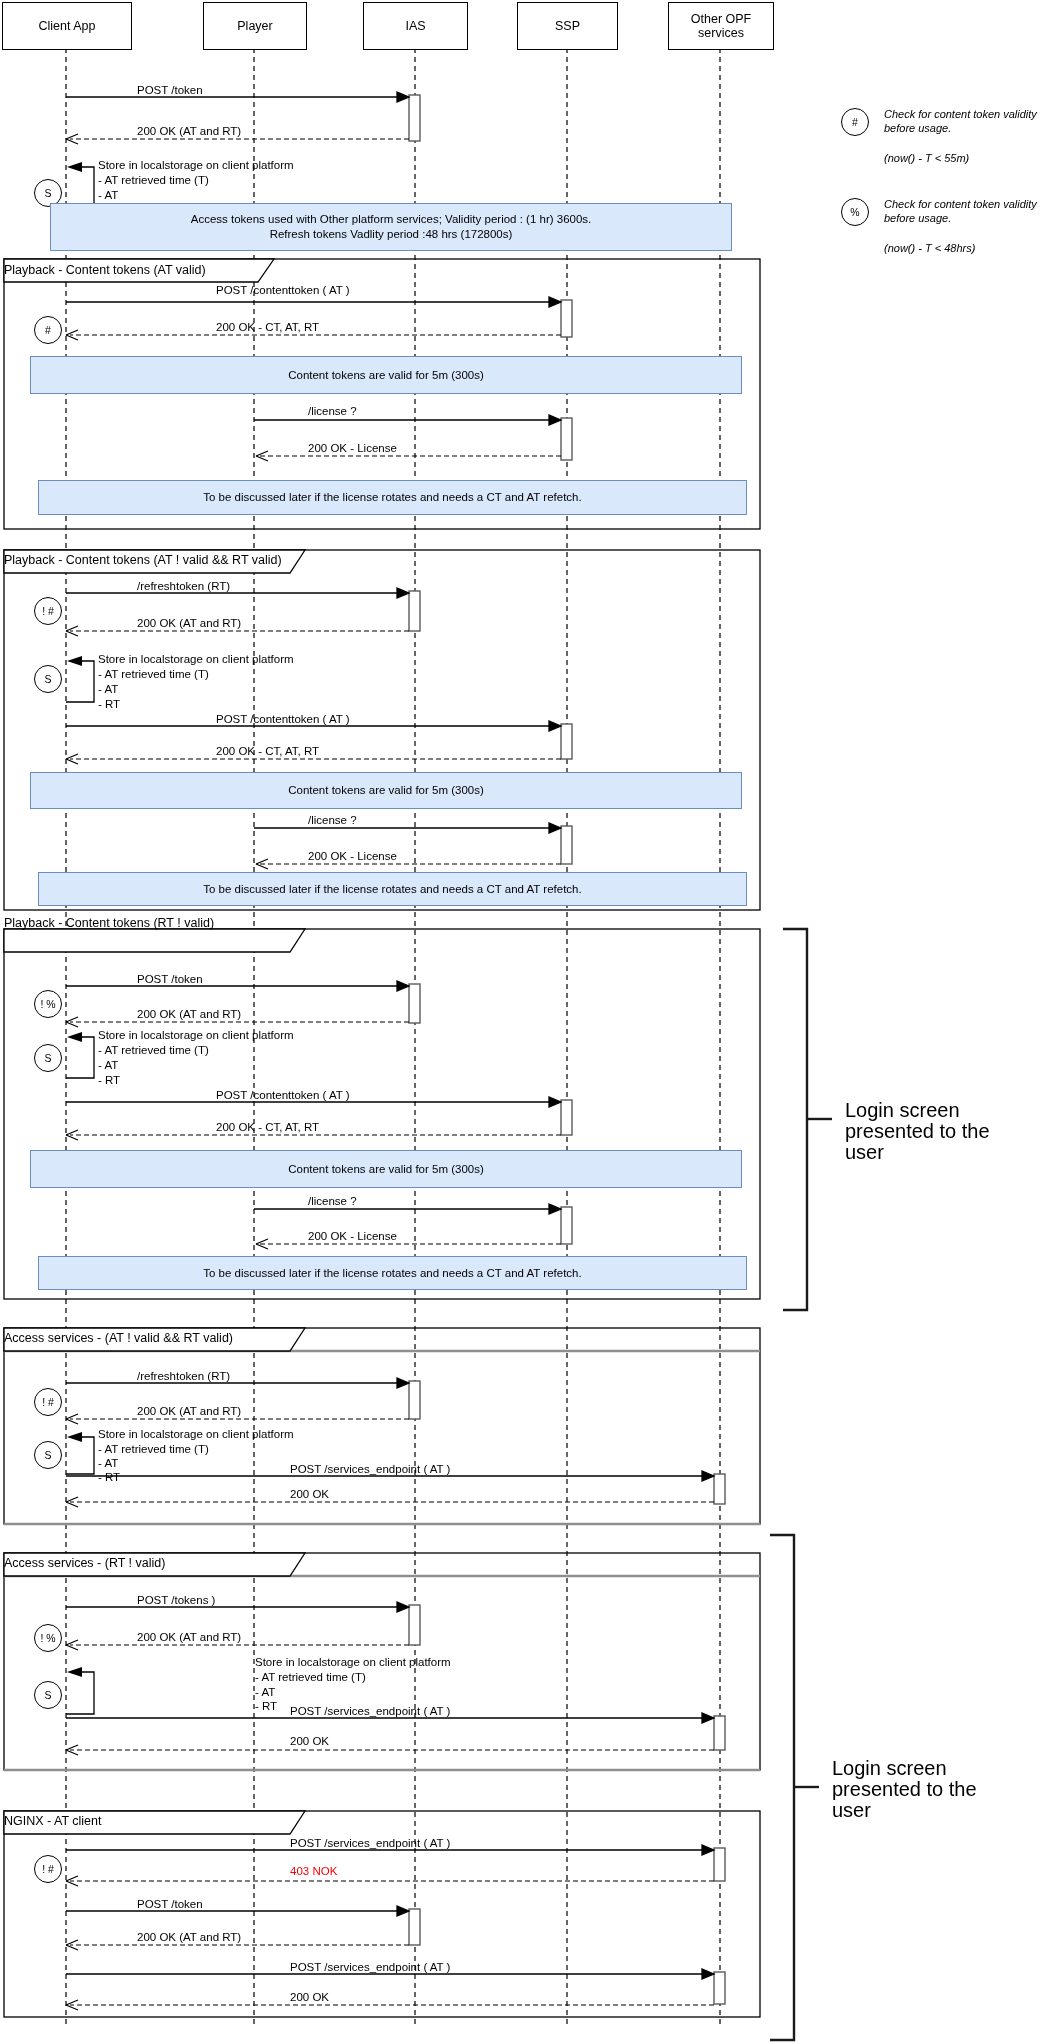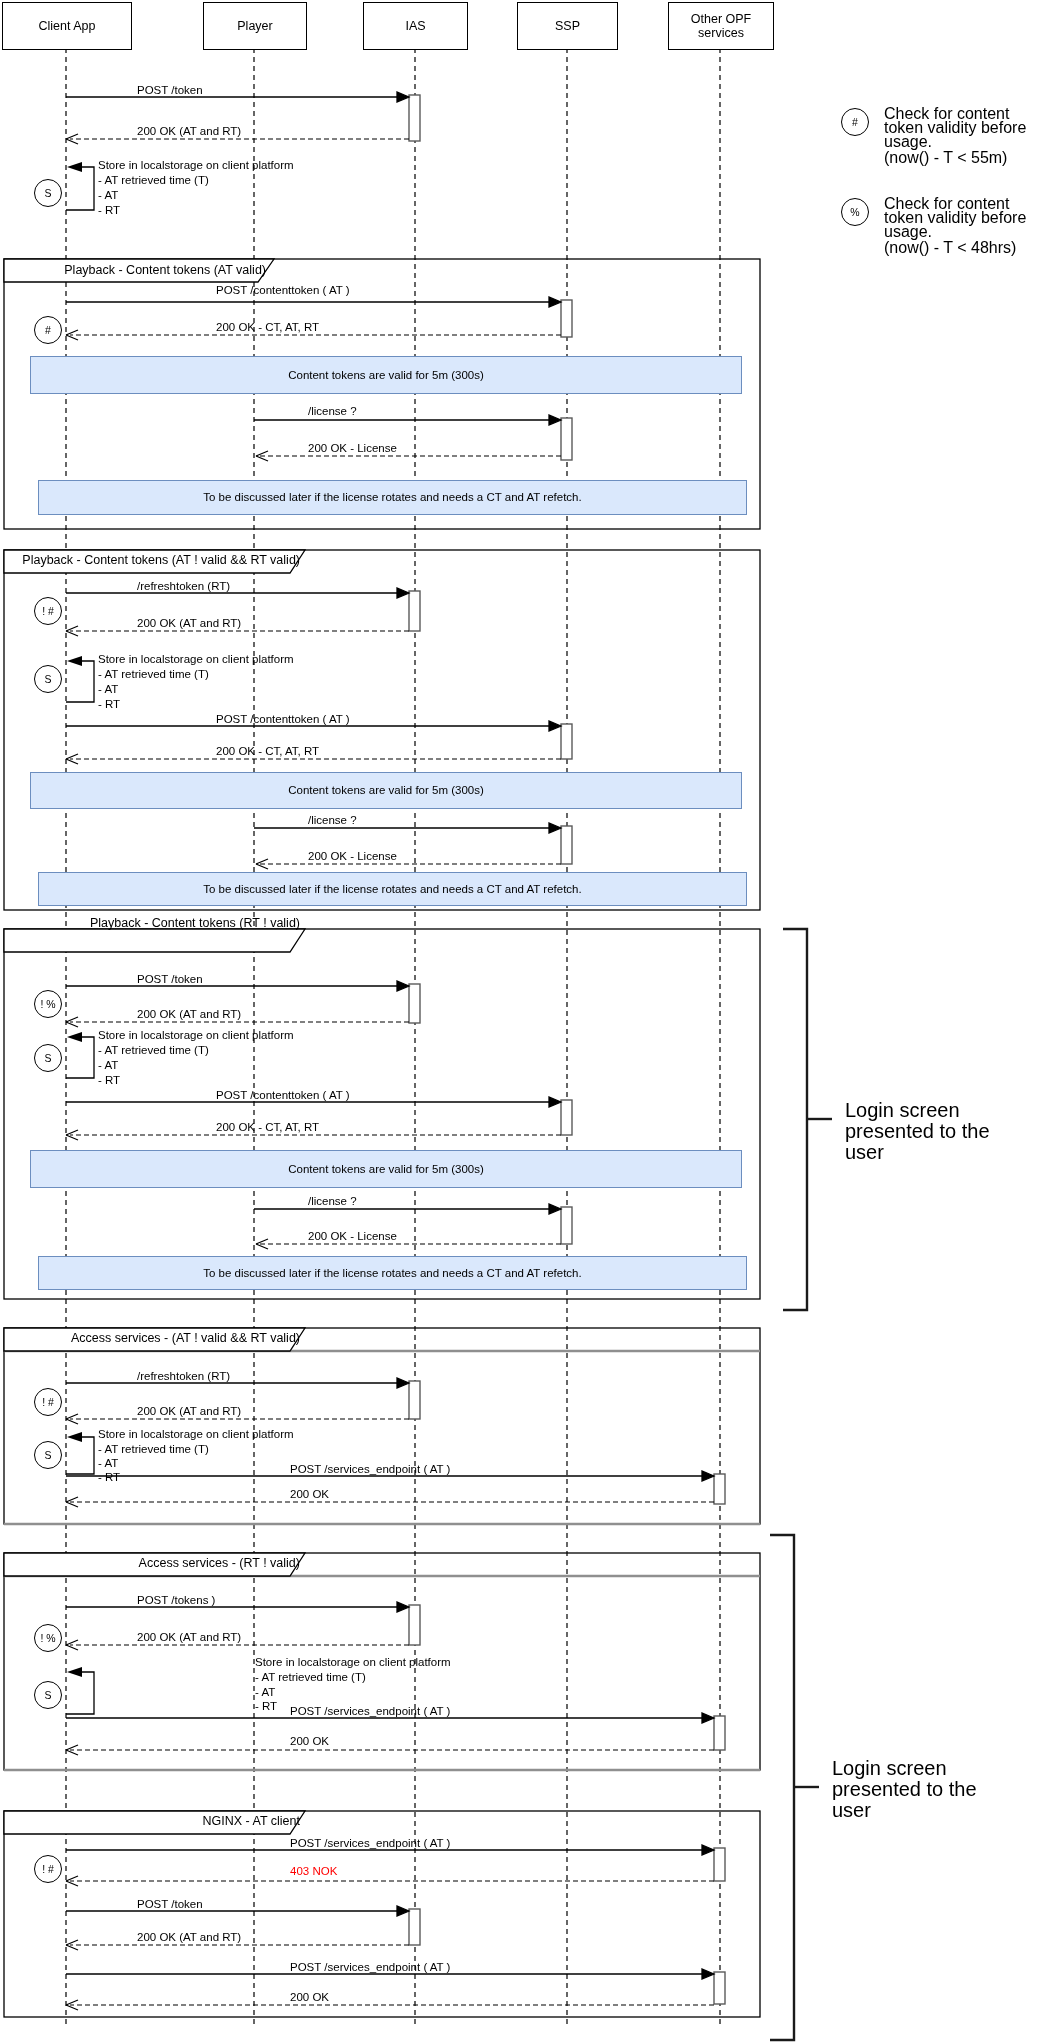--- a/index.html
+++ b/index.html
@@ -7,23 +7,23 @@
     font-family:"Liberation Sans",sans-serif;color:#000;overflow:hidden;}
   .abs{position:absolute;}
   .actor{border:1px solid #000;background:#fff;display:flex;align-items:center;
     justify-content:center;text-align:center;font-size:12.5px;line-height:14px;}
   .msg{font-size:11.5px;text-align:left;white-space:nowrap;}
   .storeline{font-size:11.5px;white-space:nowrap;}
   .badge{border:1px solid #000;border-radius:50%;width:26px;height:26px;background:#fff;
     display:flex;align-items:center;justify-content:center;font-size:10.5px;white-space:nowrap;}
   .note{background:#dae8fc;border:1px solid #6c8ebf;display:flex;flex-direction:column;
     align-items:center;justify-content:center;text-align:center;font-size:11.5px;line-height:15px;}
-  .ftitle{font-size:12.5px;text-align:right;white-space:nowrap;}
+  .ftitle{font-size:12.5px;text-align:left;white-space:nowrap;}
   .blabel{font-size:20px;line-height:21px;}
-  .legtext{font-size:16px;line-height:14px;}
+  .legtext{font-size:11px;line-height:14px;font-style:italic;}
   .red{color:#ff0000;}
 </style>
 </head>
 <body>
 
 <div id="canvas">
 
   <svg class="abs" style="left:0;top:0" width="1047" height="2044">
 
     <g stroke="#000" stroke-width="1.2" stroke-dasharray="5,4">
@@ -290,20 +290,24 @@
 
   <div class="abs msg" style="left:137px;top:84px;width:200px">POST /token</div>
   <div class="abs msg" style="left:137px;top:125px;width:200px">200 OK (AT and RT)</div>
   <div class="abs badge" style="left:34px;top:179px">
       <span>S</span>
     </div>
   <div class="abs storeline" style="left:98px;top:159px">Store in localstorage on client platform</div>
   <div class="abs storeline" style="left:98px;top:174px">- AT retrieved time (T)</div>
   <div class="abs storeline" style="left:98px;top:189px">- AT</div>
   <div class="abs storeline" style="left:98px;top:204px">- RT</div>
+  <div class="abs note" style="left:50px;top:203px;width:680px;height:46px">
+    <span>Access tokens used with Other platform services; Validity period : (1 hr) 3600s.</span>
+    <span>Refresh tokens Vadlity period :48 hrs (172800s)</span>
+  </div>
 
   <div class="abs ftitle" style="left:4px;top:263px;width:262px">Playback - Content tokens (AT valid)</div>
   <div class="abs badge" style="left:34px;top:316px">
       <span>#</span>
     </div>
   <div class="abs msg" style="left:216px;top:284px;width:200px">POST /contenttoken ( AT )</div>
   <div class="abs msg" style="left:216px;top:321px;width:200px">200 OK - CT, AT, RT</div>
   <div class="abs note" style="left:30px;top:356px;width:710px;height:36px">
       <span>Content tokens are valid for 5m (300s)</span>
     </div>

